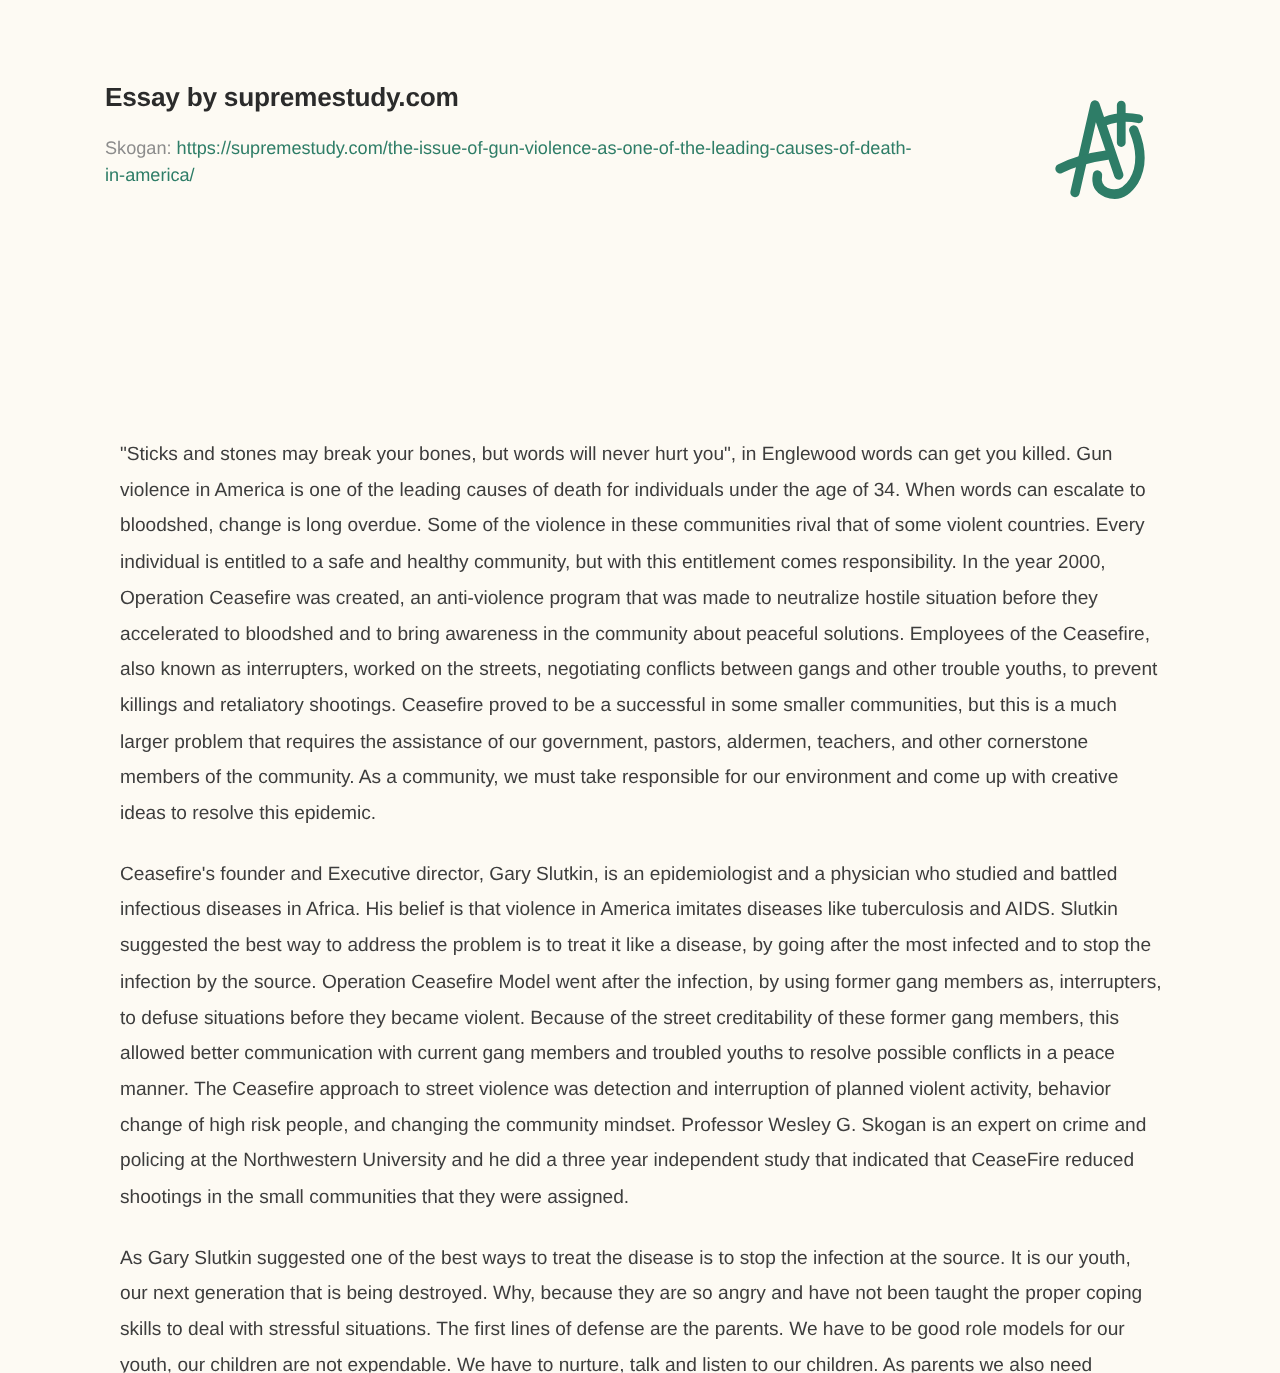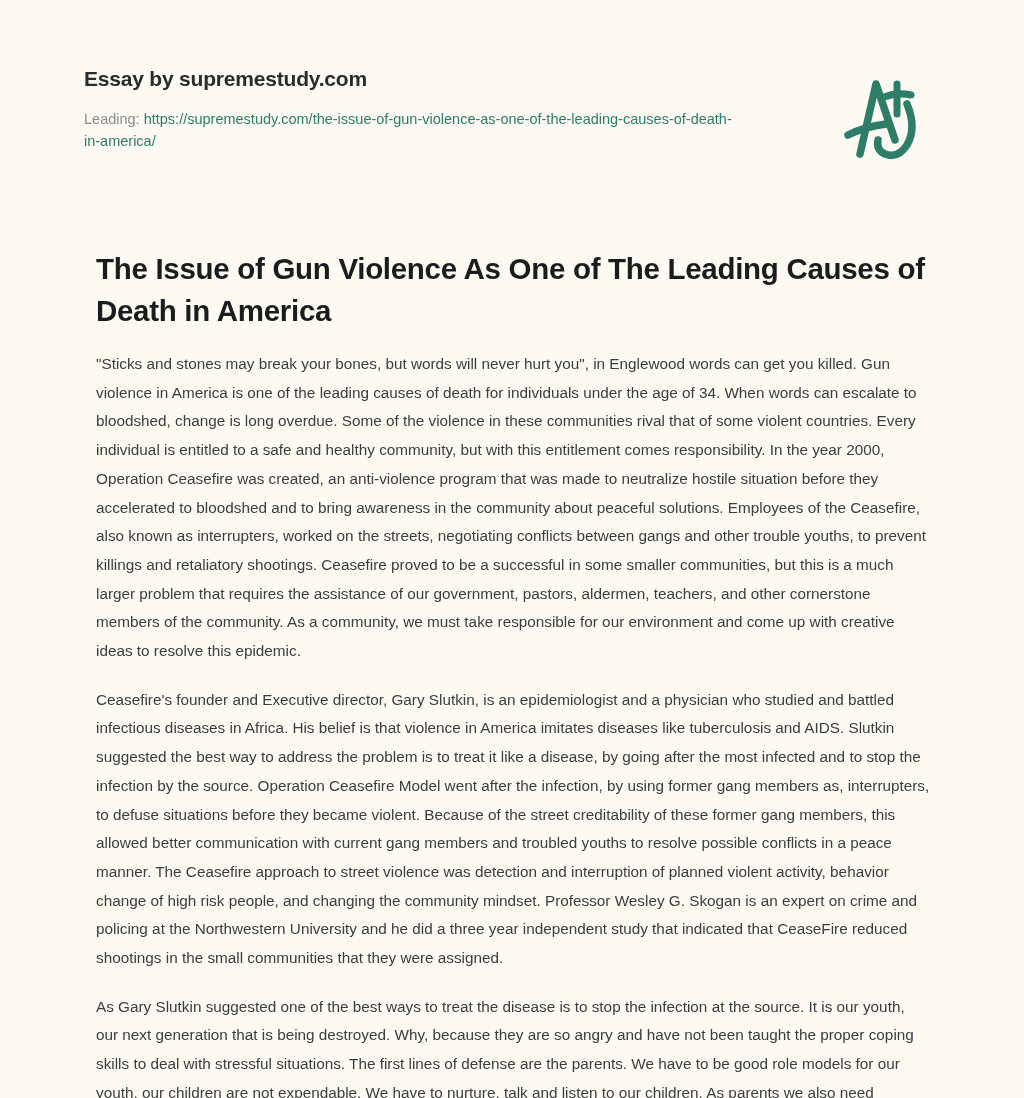--- a/index.html
+++ b/index.html
@@ -96,38 +96,37 @@
   }
 </style>
 </head>
 <body>
 
 <div class="page">
 
   <div class="header-block">
     <div class="essay-by">Essay by supremestudy.com</div>
     <div class="source-line">
-      <span class="source-label">Leading:</span>
+      <span class="source-label">Skogan:</span>
       <span class="source-url">https://supremestudy.com/the-issue-of-gun-violence-as-one-of-the-leading-causes-of-death-in-america/</span>
     </div>
   </div>
 
   <div class="logo">
     <svg width="120" height="120" viewBox="0 0 120 120" aria-hidden="true">
       <g fill="none" stroke="#2e7d67" stroke-linecap="round" stroke-linejoin="round">
         <path d="M48 92 L64 22 L83 78" stroke-width="7.5"></path>
         <path d="M36 73 Q52 65 74 62" stroke-width="7.5"></path>
         <path d="M85 22 L85 52" stroke-width="7"></path>
         <path d="M72 35 Q85 30 99 33" stroke-width="7"></path>
         <path d="M95 42 Q105 66 95 83 Q86 97 73 92 Q64 88 66 78" stroke-width="7.5"></path>
       </g>
     </svg>
   </div>
 
-  <h1 class="essay-title">The Issue of Gun Violence As One of The Leading Causes of Death in America</h1>
 
   <div class="body-copy">
     <p>"Sticks and stones may break your bones, but words will never hurt you", in Englewood words can get you killed. Gun violence in America is one of the leading causes of death for individuals under the age of 34. When words can escalate to bloodshed, change is long overdue. Some of the violence in these communities rival that of some violent countries. Every individual is entitled to a safe and healthy community, but with this entitlement comes responsibility. In the year 2000, Operation Ceasefire was created, an anti-violence program that was made to neutralize hostile situation before they accelerated to bloodshed and to bring awareness in the community about peaceful solutions. Employees of the Ceasefire, also known as interrupters, worked on the streets, negotiating conflicts between gangs and other trouble youths, to prevent killings and retaliatory shootings. Ceasefire proved to be a successful in some smaller communities, but this is a much larger problem that requires the assistance of our government, pastors, aldermen, teachers, and other cornerstone members of the community. As a community, we must take responsible for our environment and come up with creative ideas to resolve this epidemic.</p>
     <p>Ceasefire's founder and Executive director, Gary Slutkin, is an epidemiologist and a physician who studied and battled infectious diseases in Africa. His belief is that violence in America imitates diseases like tuberculosis and AIDS. Slutkin suggested the best way to address the problem is to treat it like a disease, by going after the most infected and to stop the infection by the source. Operation Ceasefire Model went after the infection, by using former gang members as, interrupters, to defuse situations before they became violent. Because of the street creditability of these former gang members, this allowed better communication with current gang members and troubled youths to resolve possible conflicts in a peace manner. The Ceasefire approach to street violence was detection and interruption of planned violent activity, behavior change of high risk people, and changing the community mindset. Professor Wesley G. Skogan is an expert on crime and policing at the Northwestern University and he did a three year independent study that indicated that CeaseFire reduced shootings in the small communities that they were assigned.</p>
     <p>As Gary Slutkin suggested one of the best ways to treat the disease is to stop the infection at the source. It is our youth, our next generation that is being destroyed. Why, because they are so angry and have not been taught the proper coping skills to deal with stressful situations. The first lines of defense are the parents. We have to be good role models for our youth, our children are not expendable. We have to nurture, talk and listen to our children. As parents we also need educate, instill in them the value of life, and teach them coping skills. The next step would be community involvement, we have to re</p>
   </div>
 
 </div>
 
 </body></html>

